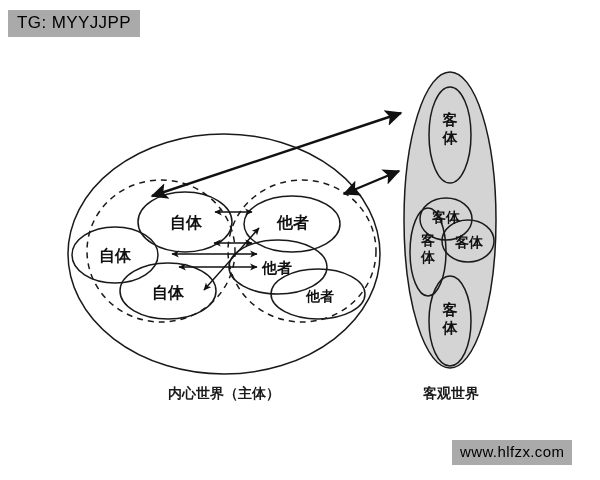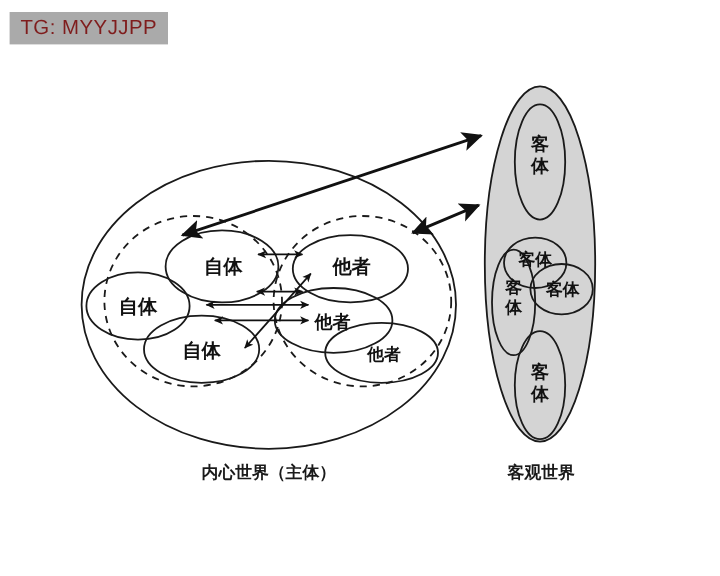--- a/index.html
+++ b/index.html
@@ -21,21 +21,21 @@
     position: absolute;
     left: 0;
     top: 0;
     width: 600px;
     height: 480px;
     display: block;
   }
   .watermark {
     position: absolute;
     background: #aaaaaa;
-    color: #7f1d1d;
+    color: #000000;
     font-family: "Liberation Sans", "DejaVu Sans", sans-serif;
     letter-spacing: 0.4px;
     white-space: nowrap;
     -webkit-font-smoothing: antialiased;
   }
   #watermark-top {
     left: 8px;
     top: 10px;
     padding: 3px 9px 4px 9px;
     font-size: 17px;
@@ -141,14 +141,15 @@
       <line x1="152" y1="196" x2="401" y2="113" stroke-width="2.4" marker-start="url(#arrow-start)" marker-end="url(#arrow-end)"></line>
       <line x1="344" y1="194" x2="399" y2="171" stroke-width="2.4" marker-start="url(#arrow-start)" marker-end="url(#arrow-end)"></line>
     </g>
 
     <text class="caption" x="224" y="398" text-anchor="middle">内心世界（主体）</text>
     <text class="caption" x="451" y="398" text-anchor="middle">客观世界</text>
   </svg>
 
   <div class="watermark" id="watermark-top">TG: MYYJJPP</div>
 
+  <div class="watermark" id="watermark-bottom">www.hlfzx.com</div>
 
 </div>
 
 </body></html>

